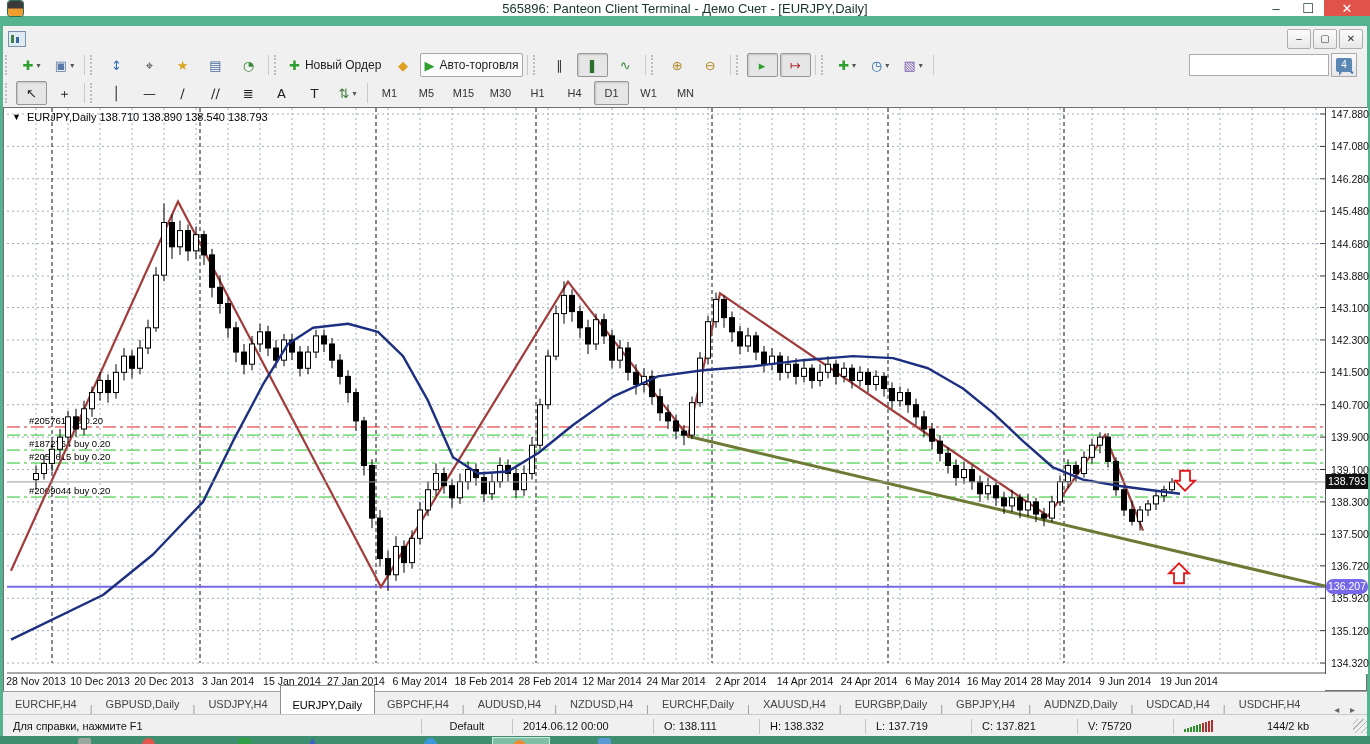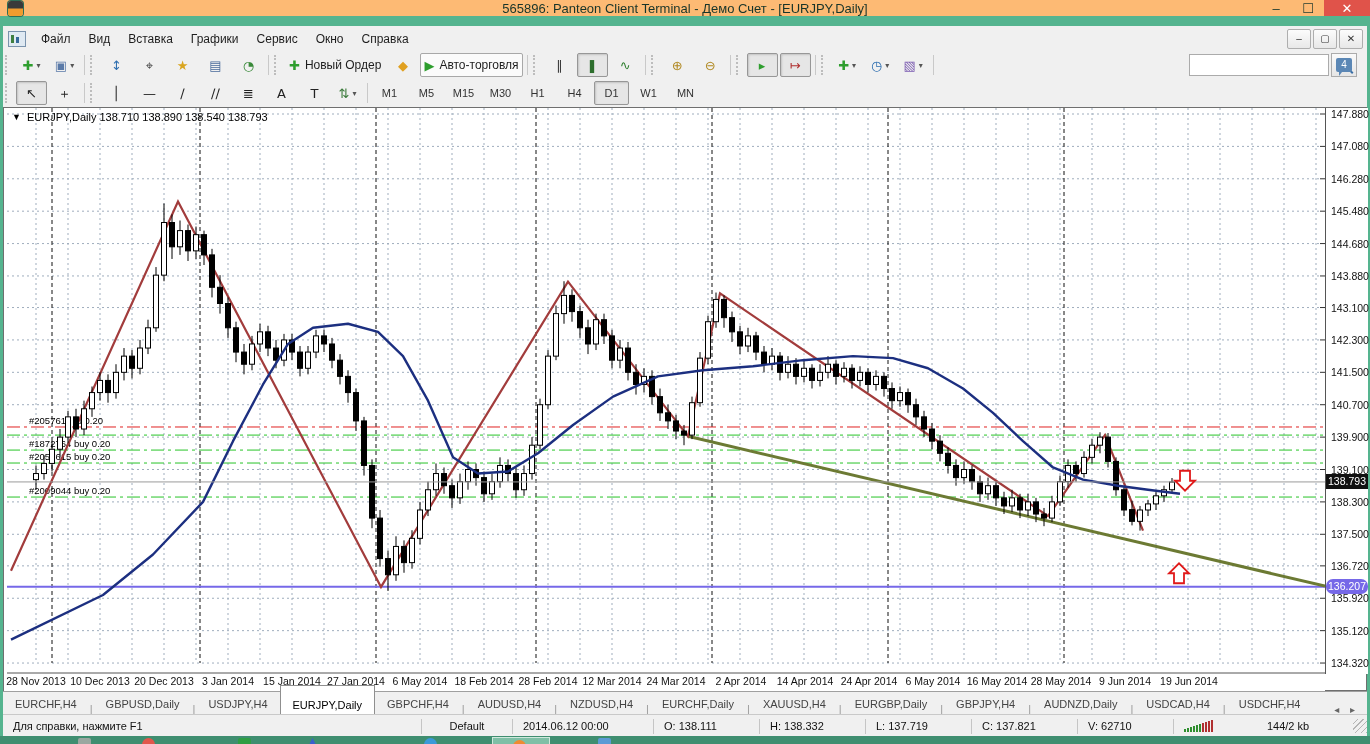--- a/index.html
+++ b/index.html
@@ -3,21 +3,21 @@
 <meta charset="utf-8">
 <style>
   html,body{margin:0;padding:0;}
   body{
     width:1370px;height:744px;position:relative;overflow:hidden;
     font-family:"Liberation Sans","DejaVu Sans",sans-serif;
     background:#55b48f;font-size:12px;color:#222;
     -webkit-font-smoothing:antialiased;
   }
   
-  .titlebar{position:absolute;left:0;top:0;width:100%;height:16px;background:#fdba74;
+  .titlebar{position:absolute;left:0;top:0;width:100%;height:16px;background:#ffffff;
     display:flex;align-items:center;gap:8px;}
   .app-logo{width:15px;height:15px;margin-left:8px;border-radius:3px;
     background:linear-gradient(180deg,#3a3a3a 45%,#f09c2e 55%);box-shadow:0 0 0 1px #2e6e56;}
   .title-text{position:absolute;left:0;right:0;text-align:center;font-size:13px;color:#173429;}
   .win-controls{margin-left:auto;display:flex;height:100%;align-items:stretch;z-index:2;}
   .win-btn{width:32px;display:flex;align-items:center;justify-content:center;
     font-size:13px;color:#1d3a2e;cursor:default;}
   .win-btn.close{background:#e0534a;color:#fff;width:46px;font-weight:bold;}
   .win-btn.max{border:0;}
   
@@ -100,29 +100,20 @@
   <div class="title-text">565896: Panteon Client Terminal - Демо Счет - [EURJPY,Daily]</div>
   <div class="win-controls">
     <div class="win-btn">–</div>
     <div class="win-btn max">☐</div>
     <div class="win-btn close">✕</div>
   </div>
 </div>
 
 <div class="menubar">
   <div class="menu-icon"></div>
-  <div id="menu-items" style="display:flex">
-      <span class="menu-item">Файл</span>
-      <span class="menu-item">Вид</span>
-      <span class="menu-item">Вставка</span>
-      <span class="menu-item">Графики</span>
-      <span class="menu-item">Сервис</span>
-      <span class="menu-item">Окно</span>
-      <span class="menu-item">Справка</span>
-    </div>
   <div class="mdi-controls">
     <div class="mdi-btn">–</div>
     <div class="mdi-btn">▢</div>
     <div class="mdi-btn">✕</div>
   </div>
 </div>
 
 <div class="toolbar" id="toolbar-row1">
   <div id="tb1-host" style="display:flex;align-items:center">
       <span class="tb-handle"></span>
@@ -735,21 +726,21 @@
   </div>
 
 <div class="statusbar">
   <div class="sb-sec sb-help">Для справки, нажмите F1</div>
   <div class="sb-sec" style="min-width:70px;justify-content:center">Default</div>
   <div class="sb-sec" style="min-width:120px">2014.06.12 00:00</div>
   <div class="sb-sec" style="min-width:85px">O: 138.111</div>
   <div class="sb-sec" style="min-width:85px">H: 138.332</div>
   <div class="sb-sec" style="min-width:85px">L: 137.719</div>
   <div class="sb-sec" style="min-width:85px">C: 137.821</div>
-  <div class="sb-sec" style="min-width:75px">V: 62710</div>
+  <div class="sb-sec" style="min-width:75px">V: 75720</div>
   <div class="sb-sig" id="sig-bars">
       <i style="height: 3px; background: rgb(47, 143, 47);"></i>
       <i style="height: 4px; background: rgb(47, 143, 47);"></i>
       <i style="height: 5px; background: rgb(47, 143, 47);"></i>
       <i style="height: 6px; background: rgb(47, 143, 47);"></i>
       <i style="height: 7px; background: rgb(47, 143, 47);"></i>
       <i style="height: 8px; background: rgb(47, 143, 47);"></i>
       <i style="height: 9px; background: rgb(176, 48, 48);"></i>
       <i style="height: 10px; background: rgb(176, 48, 48);"></i>
       <i style="height: 11px; background: rgb(176, 48, 48);"></i>

